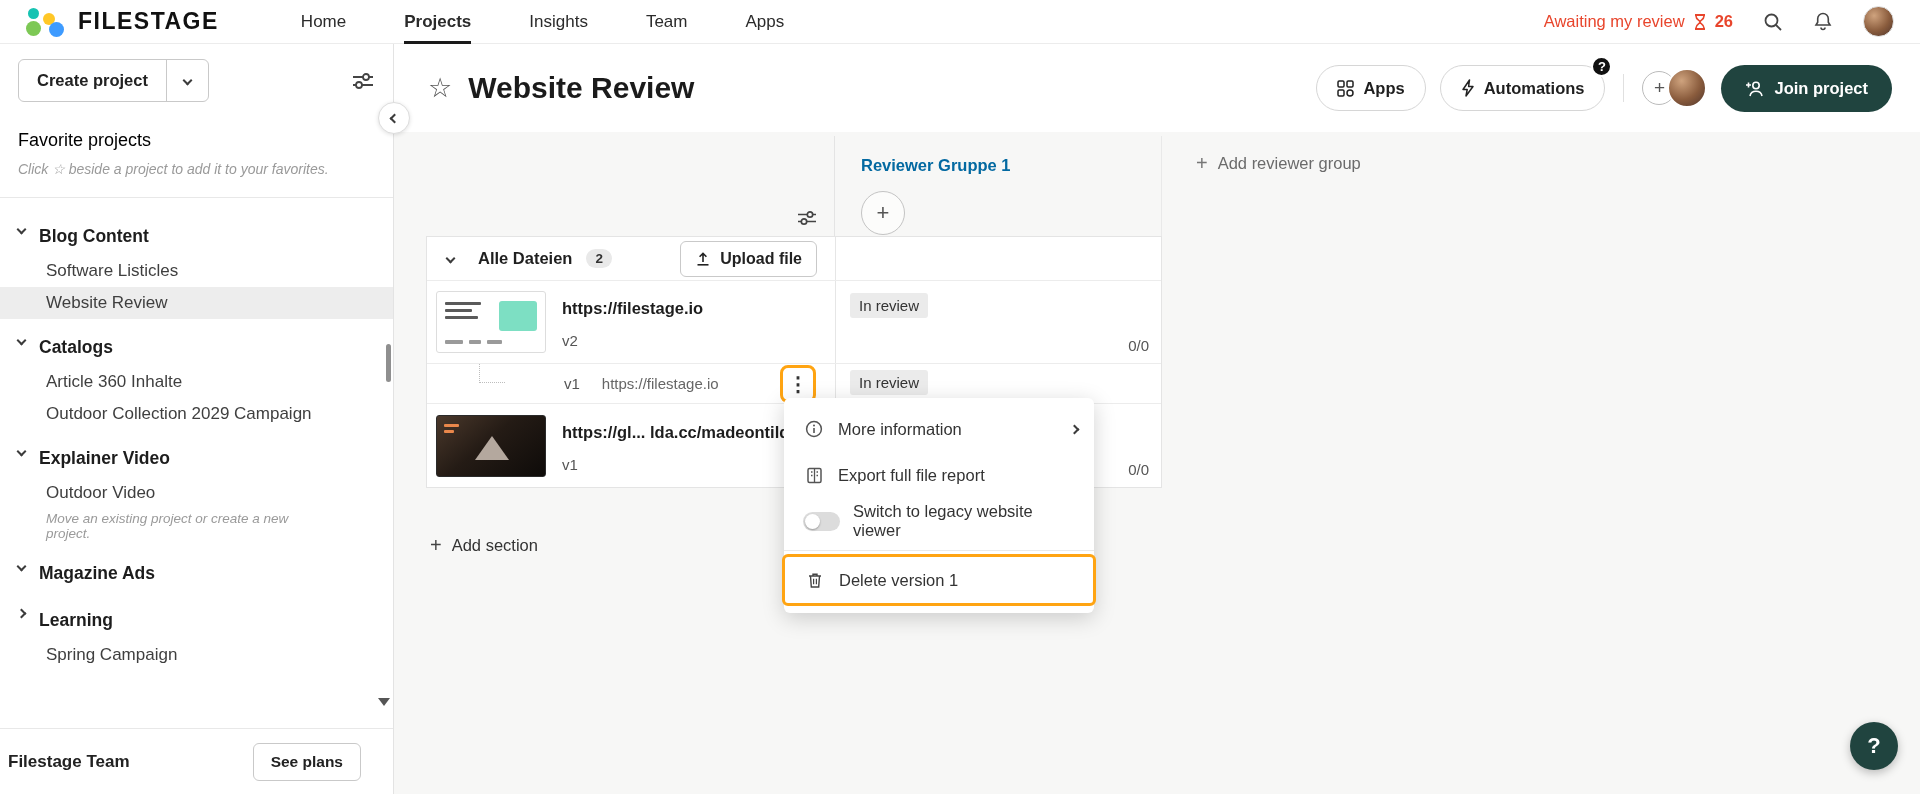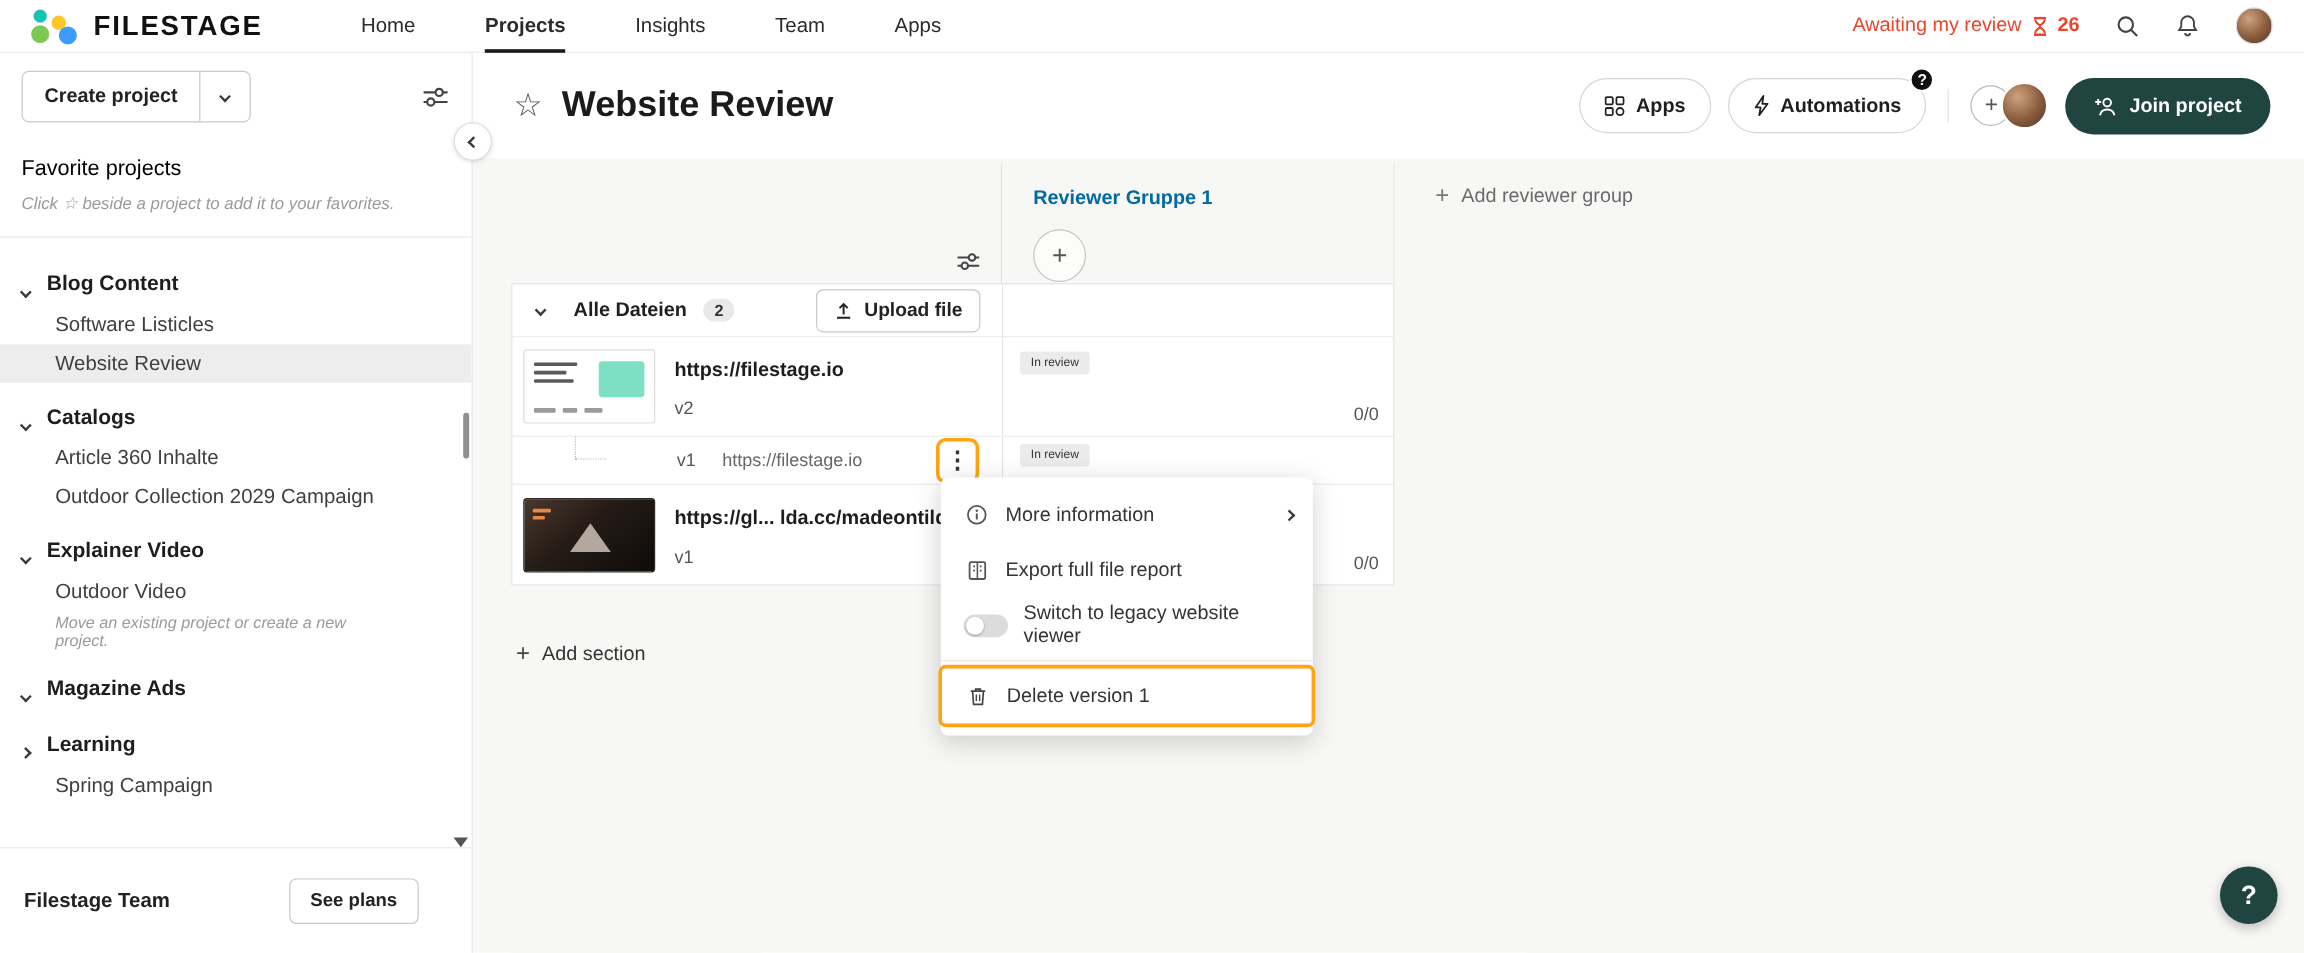--- a/index.html
+++ b/index.html
@@ -37,25 +37,25 @@
   .filter-right { margin-left:auto; }
   .chev { display:inline-block; width:8px; height:8px; border-right:2px solid #3c3c3c; border-bottom:2px solid #3c3c3c; transform:rotate(45deg); flex:none; }
   .chev.r { transform:rotate(-45deg); }
   .chev.l { transform:rotate(135deg); }
   .chev.sm { width:7px; height:7px; }
   .side-scroll { flex:1; overflow:hidden; padding-top:14px; }
   .fav-title { padding:8px 18px 0 18px; font-size:18px; color:#000000; }
   .fav-hint { padding:10px 40px 0 18px; font-size:14px; font-style:italic; color:#9a9a9a; }
   .side-divider { border-top:1px solid #e8e8e8; margin-top:20px; }
   .tree { padding-top:10px; }
-  .group-header { display:flex; align-items:flex-end; gap:14px; padding:8px 18px; font-size:17.5px; font-weight:bold; color:#1d1d1d; cursor:pointer; margin-top:10px; }
+  .group-header { display:flex; align-items:flex-start; gap:14px; padding:8px 18px; font-size:17.5px; font-weight:bold; color:#1d1d1d; cursor:pointer; margin-top:10px; }
   .tree-item { padding:6px 18px 6px 46px; font-size:17px; color:#3f3f3f; cursor:pointer; }
   .tree-item.selected { background:#ededed; }
   .group-hint { padding:2px 80px 4px 46px; font-size:13.5px; font-style:italic; color:#9a9a9a; }
-  .side-footer { border-top:1px solid #e8e8e8; height:88px; display:flex; align-items:center; padding:0 20px; }
+  .side-footer { border-top:1px solid #e8e8e8; height:66px; display:flex; align-items:center; padding:0 8px; }
   .team-name { font-size:17px; font-weight:bold; color:#222; }
   .see-plans { margin-left:auto; margin-right:24px; background:#fff; border:1px solid #c9c9c9; border-radius:6px; padding:9px 17px; font-size:15.5px; font-weight:bold; color:#222; cursor:pointer; }
   .sb-thumb { position:absolute; right:2px; top:300px; width:5px; height:38px; background:#8f8f8f; border-radius:3px; }
   .sb-arrow { position:absolute; right:3px; bottom:88px; width:0; height:0; border-left:6px solid transparent; border-right:6px solid transparent; border-top:8px solid #555; cursor:pointer; }
 
   
   .main { flex:1; position:relative; display:flex; flex-direction:column; background:#fff; }
   .collapse-btn { position:absolute; left:-16px; top:58px; width:32px; height:32px; border-radius:50%; background:#fff; border:1px solid #ddd; box-shadow:0 1px 4px rgba(0,0,0,.12); display:flex; align-items:center; justify-content:center; cursor:pointer; z-index:20; }
   .page-header { height:88px; display:flex; align-items:center; padding:0 28px 0 34px; background:#fff; }
   .fav-star { font-size:27px; color:#555; cursor:pointer; margin-right:16px; line-height:1; }
@@ -94,21 +94,21 @@
   .thumb { width:110px; height:62px; border:1px solid #ddd; border-radius:3px; position:relative; overflow:hidden; flex:none; background:#fff; }
   .ts-line { position:absolute; background:#5a5a5a; height:3px; border-radius:1px; }
   .ts-teal { position:absolute; left:62px; top:9px; width:38px; height:30px; background:#7ddfc3; border-radius:3px; }
   .ts-logo { position:absolute; bottom:8px; height:4px; background:#9a9a9a; border-radius:1px; }
   .thumb-dark { background:linear-gradient(140deg,#4a382b 0%,#241b15 45%,#0e0b09 100%); border-color:#2a2a2a; }
   .td-tri { position:absolute; left:38px; top:20px; width:0; height:0; border-left:17px solid transparent; border-right:17px solid transparent; border-bottom:24px solid #b4a89e; }
   .td-bar { position:absolute; background:#e9874b; height:3px; border-radius:1px; }
   .fmeta { margin-left:16px; padding-top:4px; }
   .furl { font-size:16.5px; font-weight:bold; color:#1d1d1d; max-width:250px; white-space:nowrap; overflow:hidden; text-overflow:ellipsis; }
   .fver { font-size:15px; color:#555; margin-top:14px; }
-  .status { display:inline-block; margin:12px 0 0 14px; background:#ebebeb; border-radius:3px; padding:4px 9px; font-size:10px; color:#333; }
+  .status { display:inline-block; margin:12px 0 0 14px; background:#ebebeb; border-radius:3px; padding:4px 9px; font-size:15px; color:#333; }
   .progress { position:absolute; right:12px; bottom:9px; font-size:15px; color:#555; }
   .row-version { height:40px; }
   .row-version .c1 { padding-left:0; }
   .connector { position:absolute; left:52px; top:0; width:26px; height:19px; border-left:1px dotted #bdbdbd; border-bottom:1px dotted #bdbdbd; }
   .vlabel { margin-left:137px; font-size:15px; color:#555; }
   .vurl { margin-left:22px; font-size:15px; color:#666; }
   .kebab { margin-left:auto; margin-right:22px; width:30px; height:32px; background:#fff; border:none; font-size:20px; font-weight:bold; color:#333; cursor:pointer; outline:3px solid #ffa412; border-radius:5px; line-height:30px; }
   .row-version .status { margin-top:6px; }
 
   .add-reviewer-link { position:absolute; left:802px; top:20px; display:flex; align-items:center; gap:10px; color:#6b6b6b; font-size:16.5px; cursor:pointer; }

